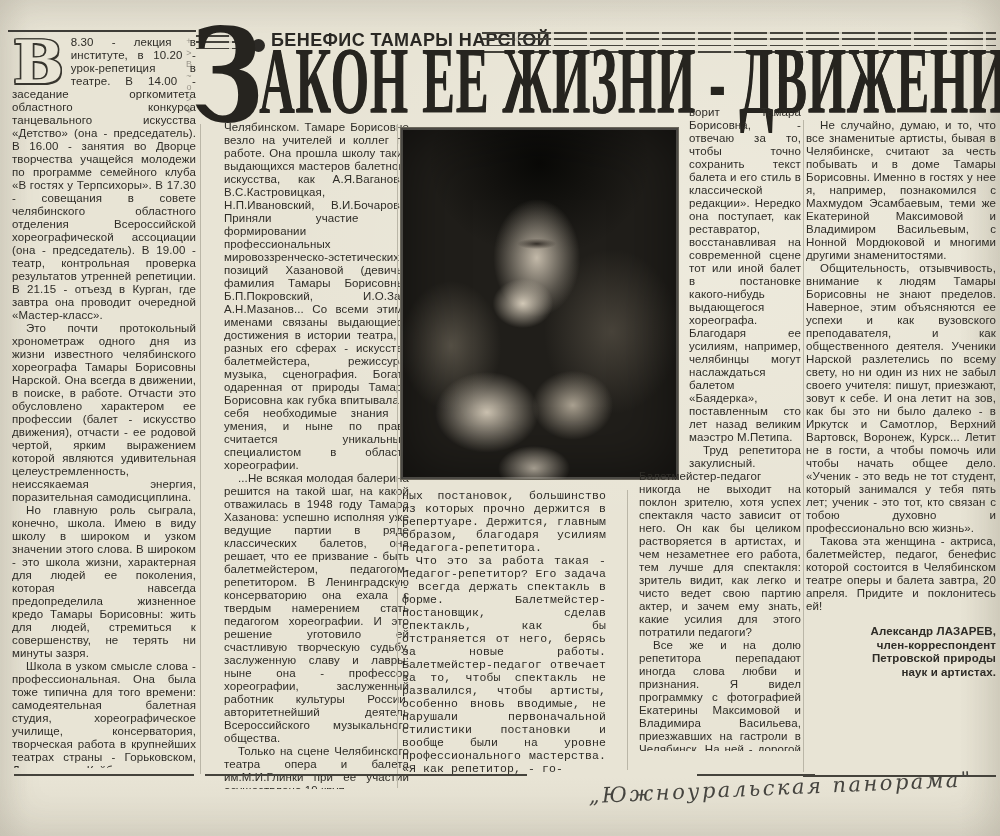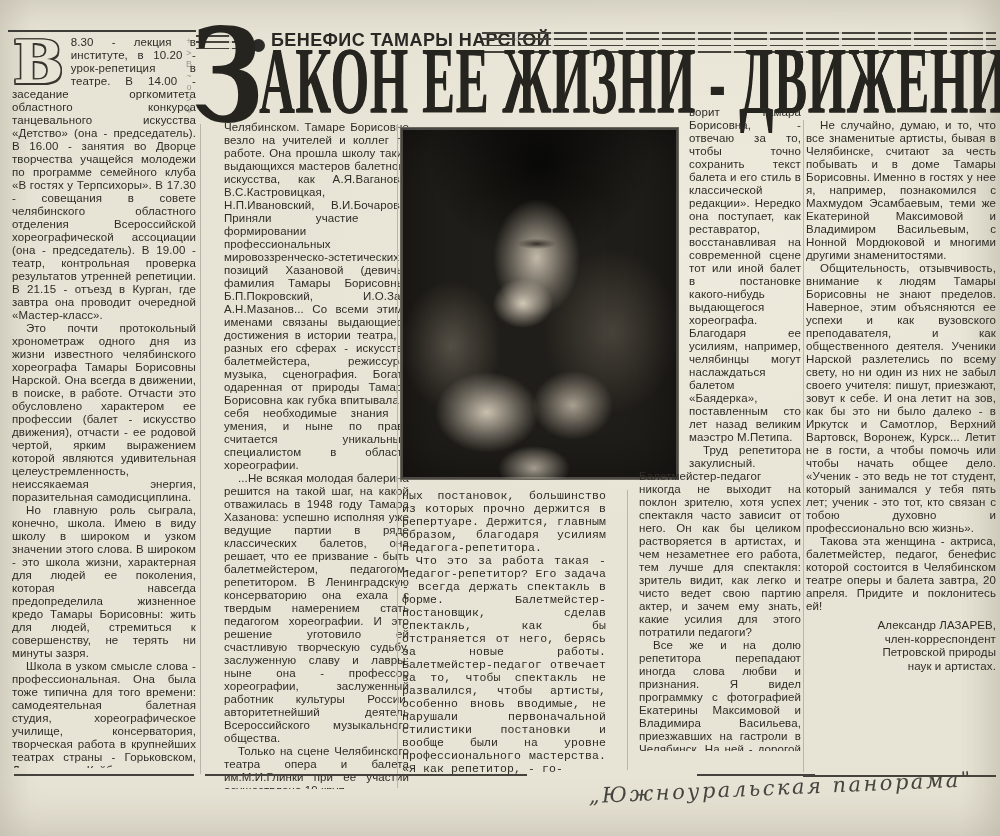--- a/index.html
+++ b/index.html
@@ -47,21 +47,21 @@
   .col3{left:402px; top:489px; width:204px; height:285px;font-family:Liberation Mono, monospace;}
   .col4{left:639px; top:106px; width:162px; height:645px;}
   .col5{left:806px; top:119px; width:190px; height:655px;}
   .photo-spacer{float:left; width:50px; height:362px;}
   .dropcap{
     float:left; font-family:"DejaVu Serif", serif; font-weight:700; font-size:60px; line-height:48px;
     padding:2px 7px 0 1px; color:#e8e4d5;
     text-shadow:-1.5px -1.5px 0 #38362f, 1.5px -1.5px 0 #38362f, -1.5px 1.5px 0 #38362f, 1.5px 1.5px 0 #38362f,
       -1.5px 0 0 #38362f, 1.5px 0 0 #38362f, 0 -1.5px 0 #38362f, 0 1.5px 0 #38362f;
   }
-  .byline{font-weight:normal; text-align:right; margin-top:6px; line-height:13.5px;}
+  .byline{font-weight:bold; text-align:right; margin-top:12px; line-height:13.5px;}
   .photo{
     left:400px; top:127px; width:277px; height:351px;
     border:1px solid #6b675c;
     box-shadow: inset 0 0 0 2px rgba(235,231,218,.25), inset 0 0 60px rgba(0,0,0,.55);
     background:
       radial-gradient(26px 7px at 49% 33%, rgba(35,30,25,.85), rgba(35,30,25,0) 75%),
       radial-gradient(42px 34px at 44% 50%, rgba(218,208,190,.95), rgba(218,208,190,0) 72%),
       radial-gradient(62px 84px at 49% 37%, rgba(203,193,176,.95), rgba(203,193,176,0) 70%),
       radial-gradient(72px 56px at 31% 81%, rgba(212,202,184,.95), rgba(212,202,184,0) 72%),
       radial-gradient(56px 48px at 62% 79%, rgba(188,178,160,.88), rgba(188,178,160,0) 72%),

